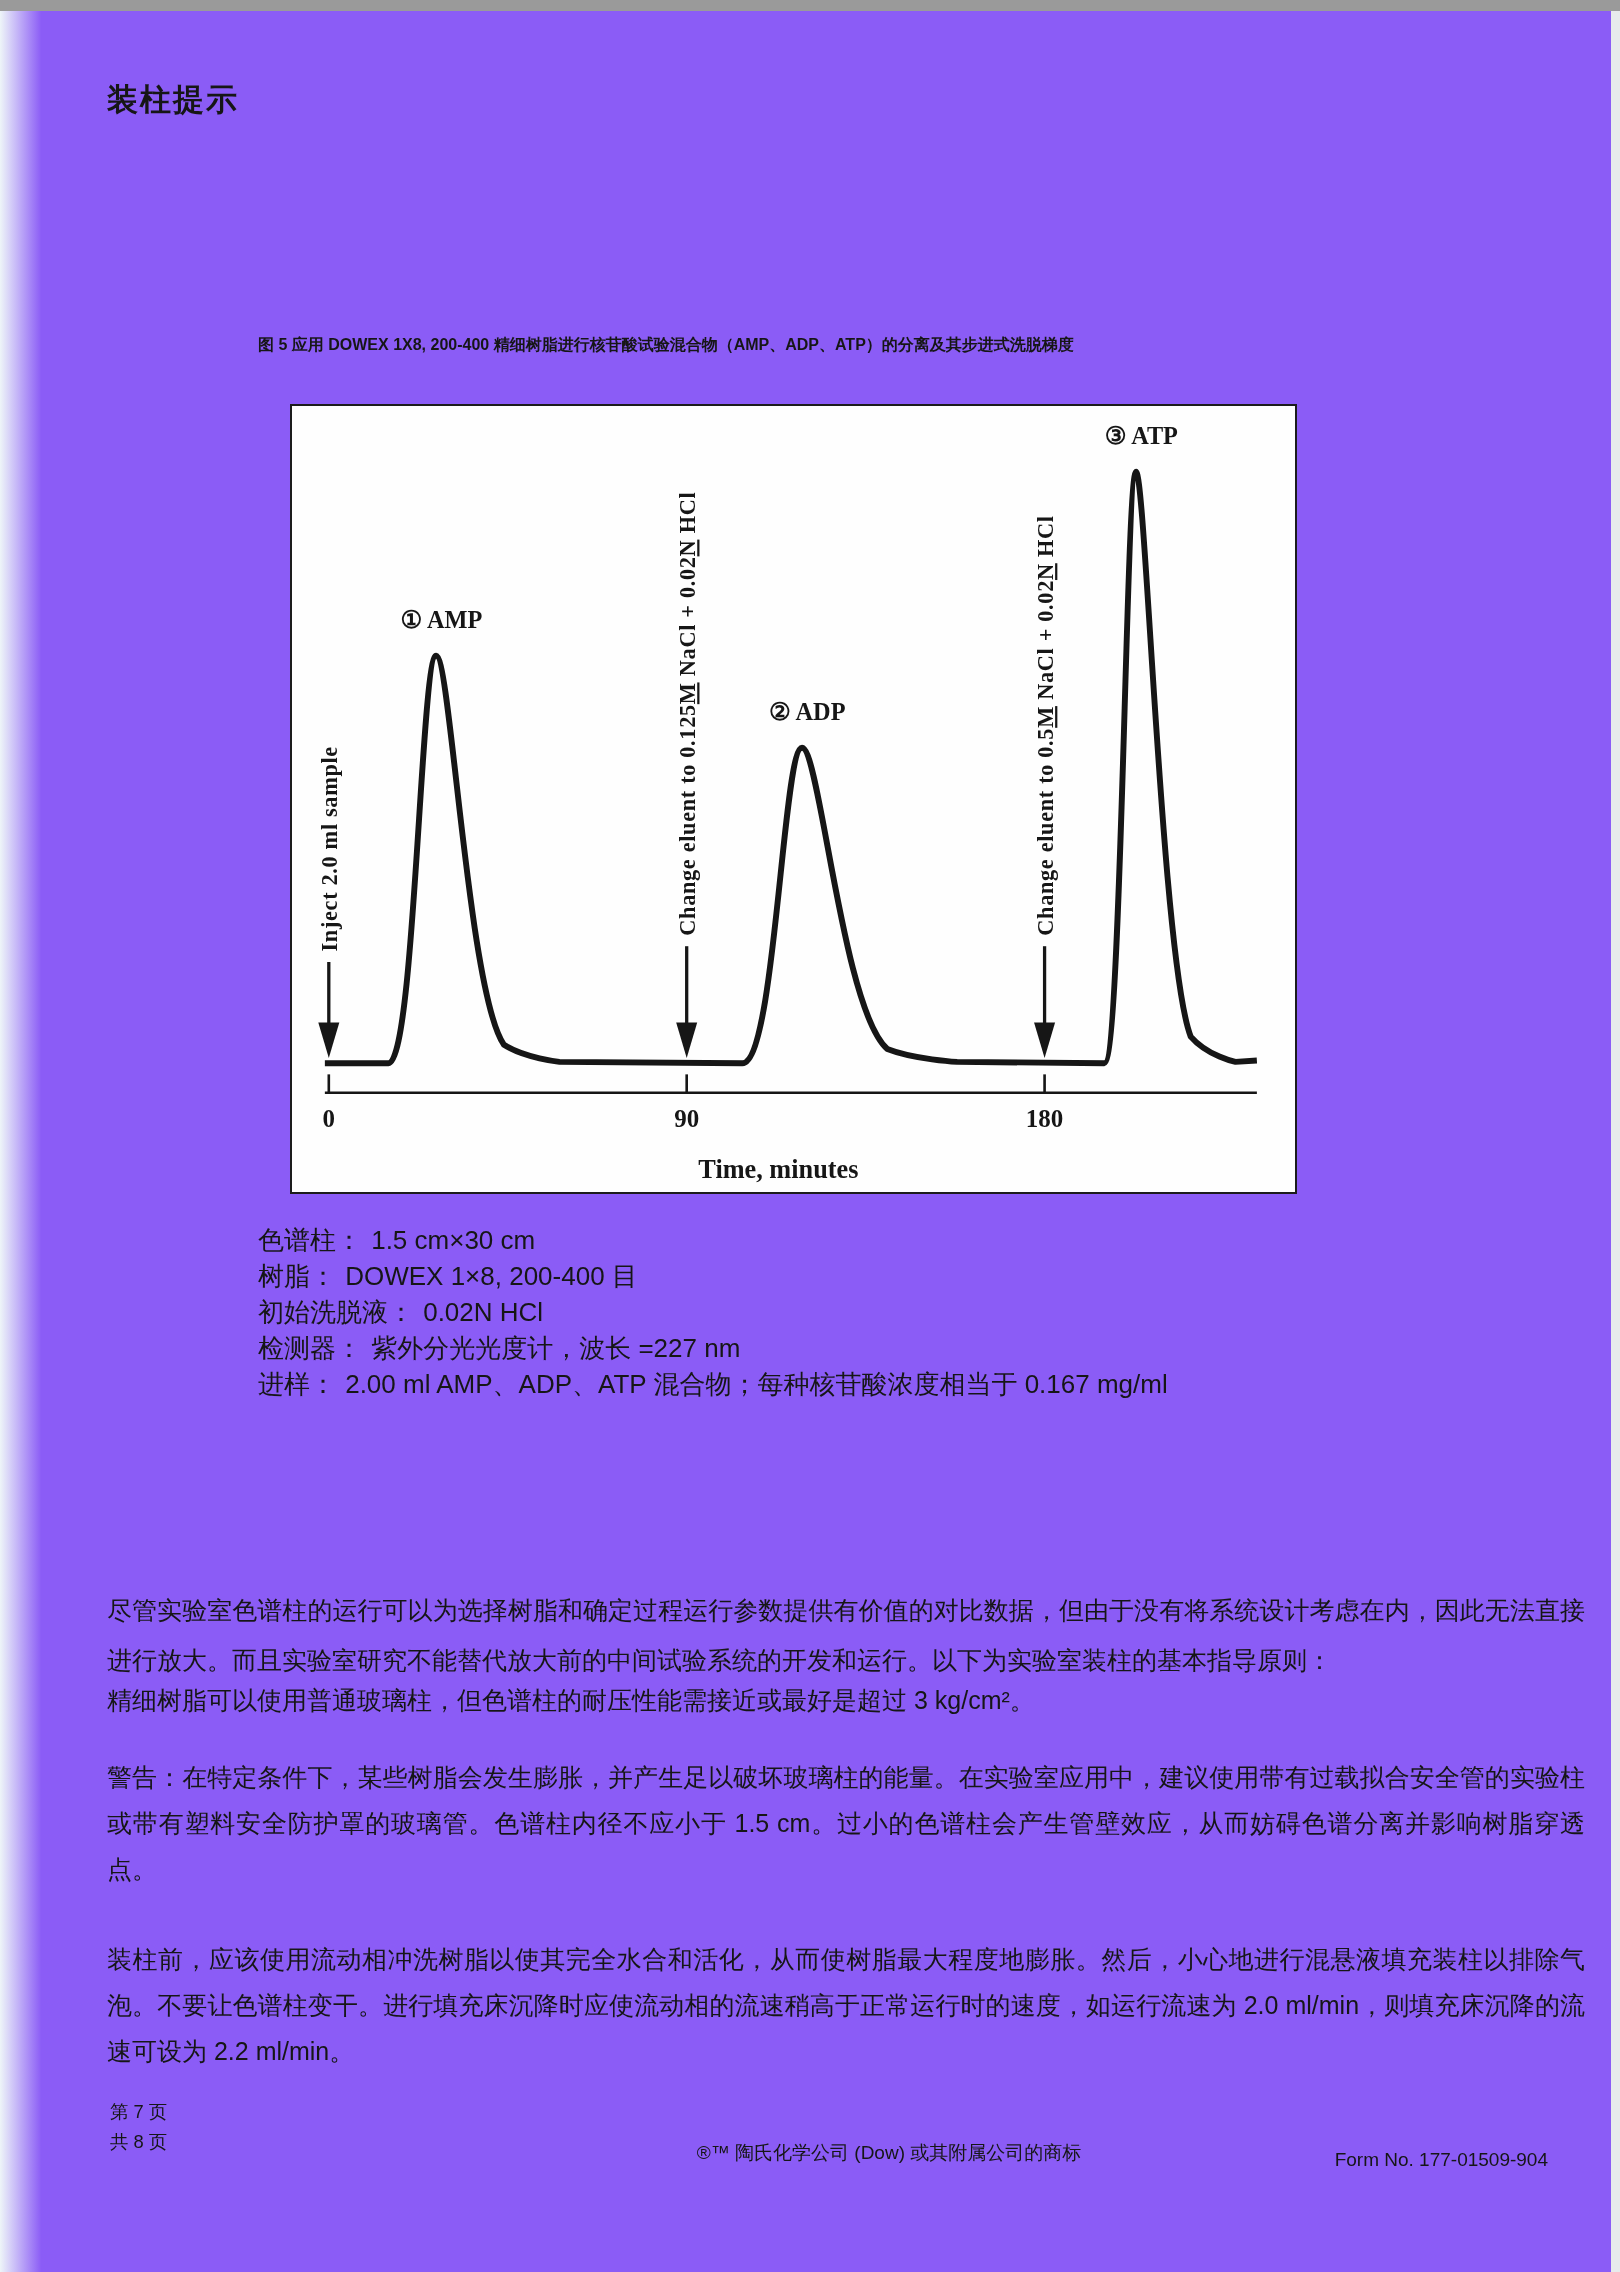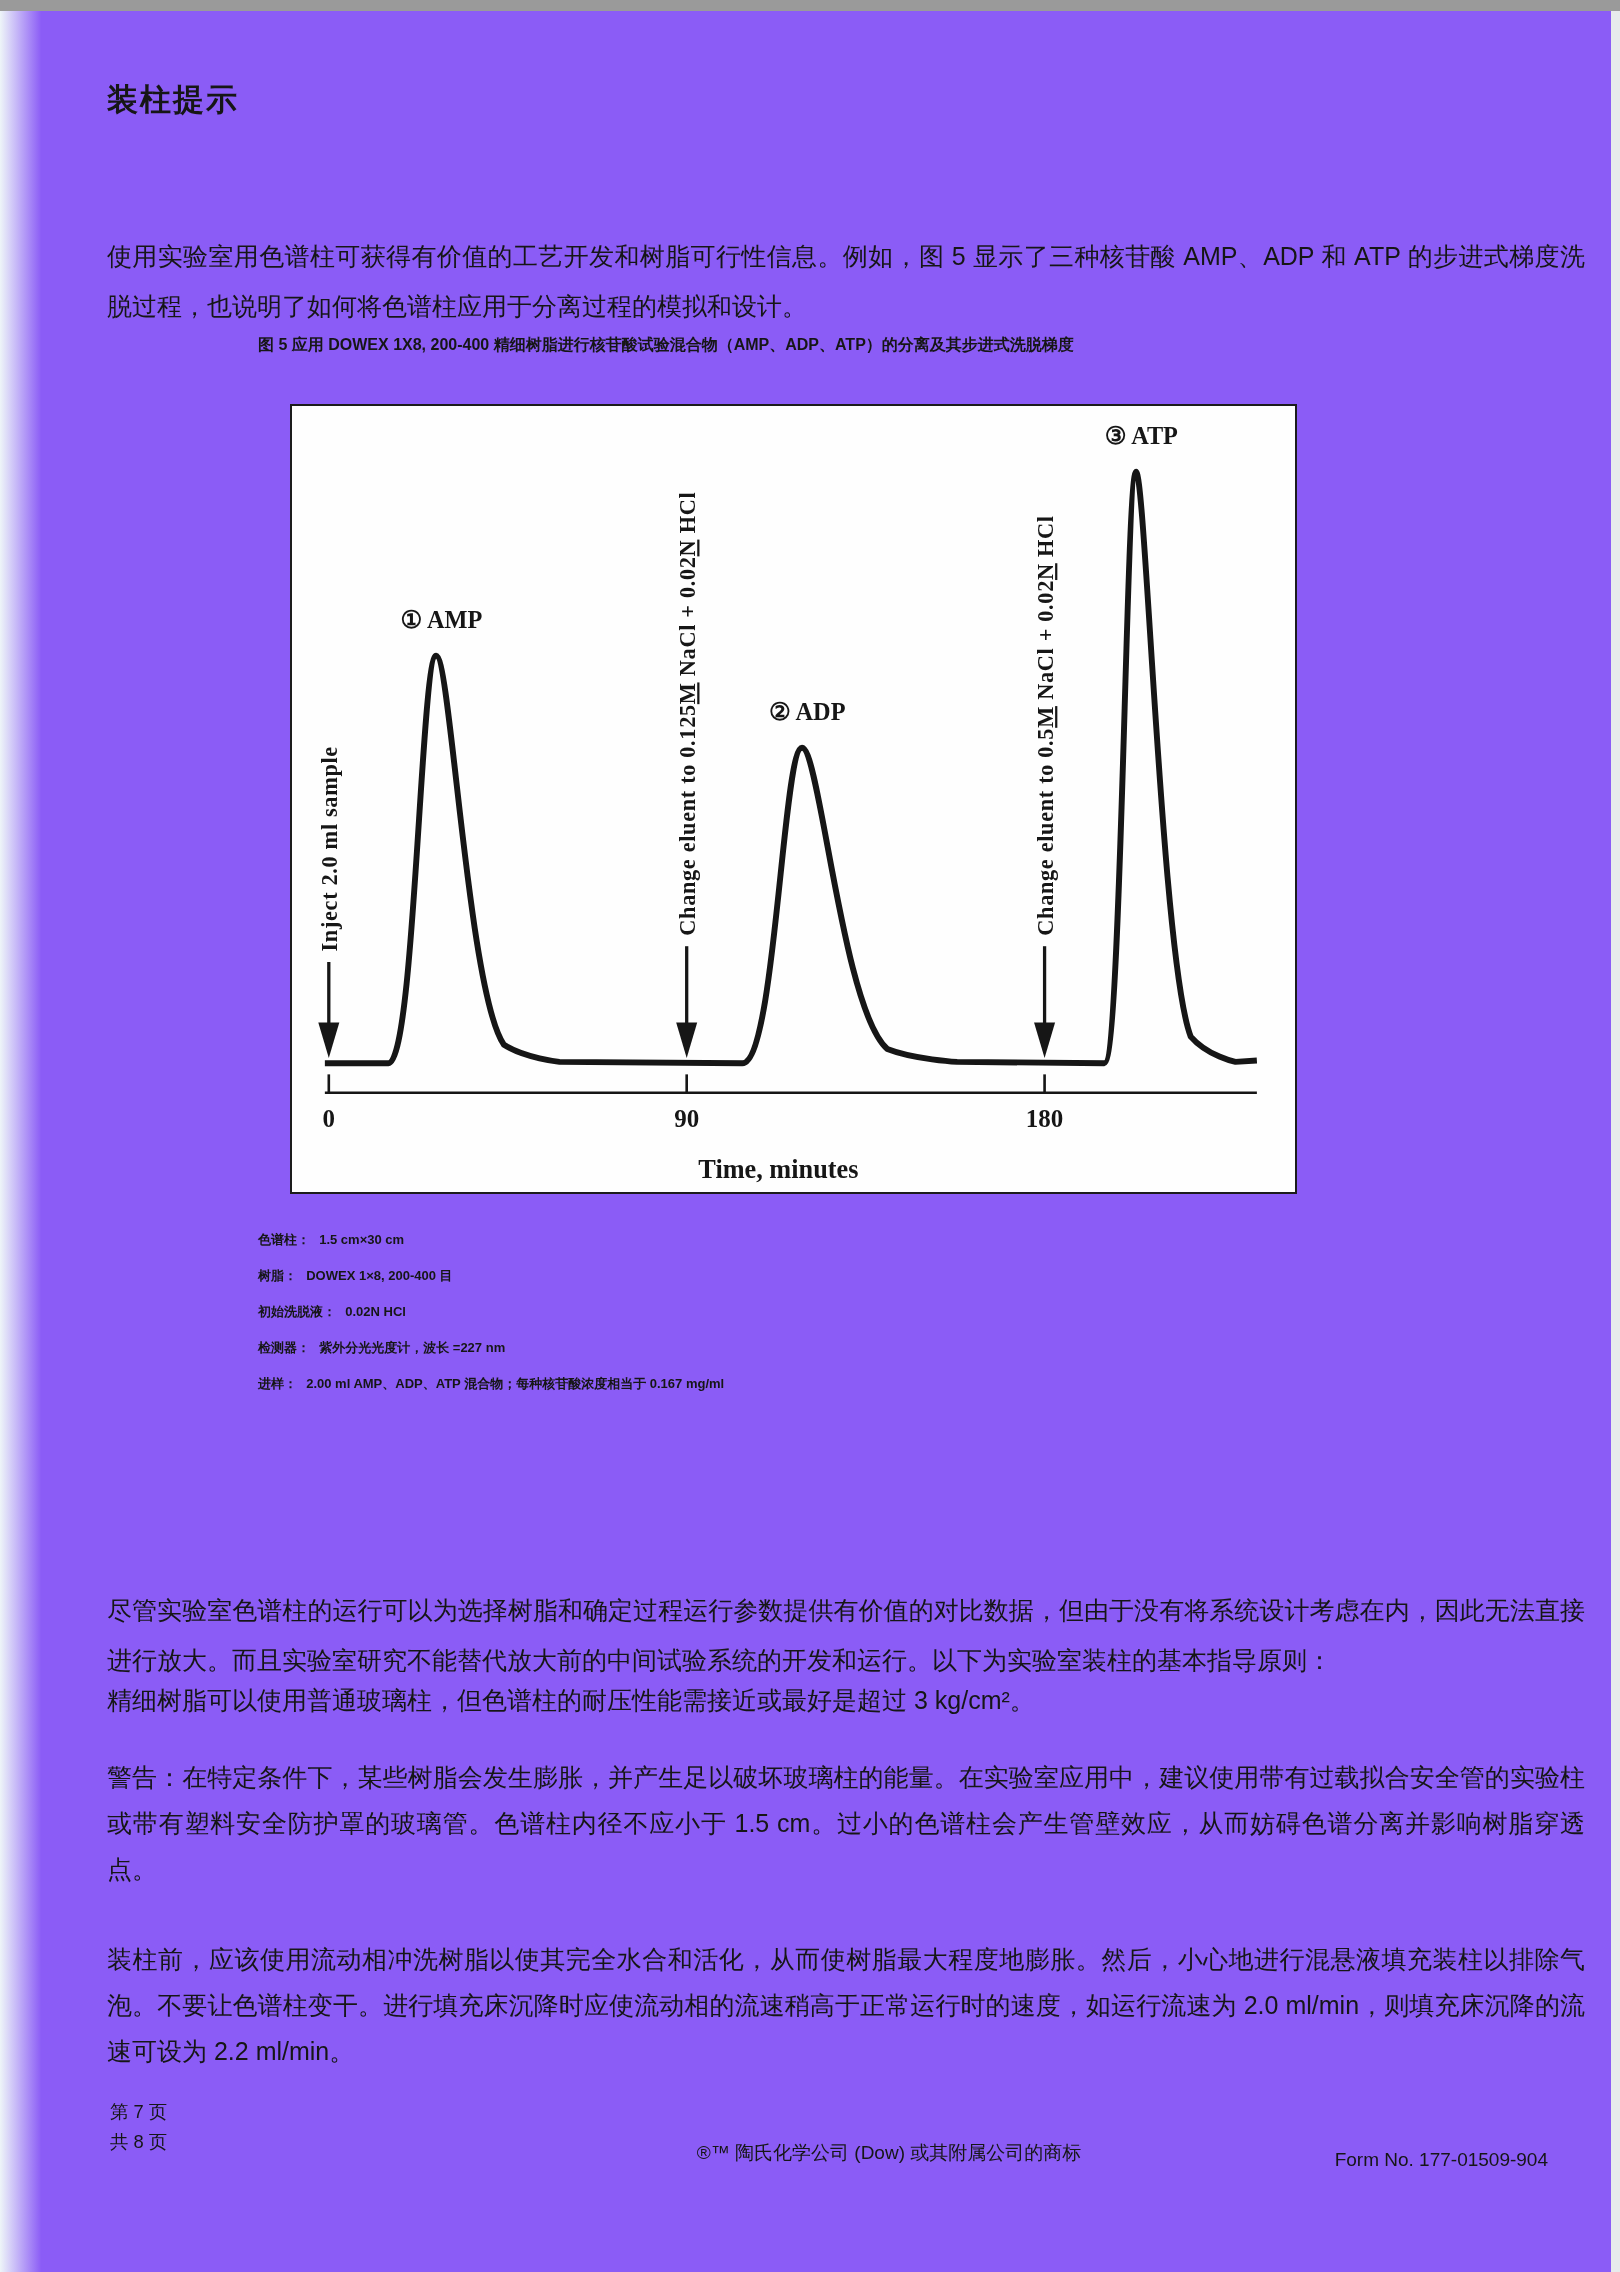--- a/index.html
+++ b/index.html
@@ -15,41 +15,40 @@
   .para{position:absolute;left:107px;width:1478px;font-size:25px;line-height:50px;text-align:justify;}
   .intro{top:195px;}
   .fig-caption{position:absolute;left:258px;top:324px;width:1322px;font-size:16px;font-weight:bold;white-space:nowrap;}
   .chart-frame{position:absolute;left:290px;top:393px;width:1007px;height:790px;
     border:2px solid #1c1c1c;box-sizing:border-box;background:#fefefe;}
   .chart-frame svg{width:100%;height:100%;display:block;}
   .ax{font-family:"Liberation Serif", serif;font-weight:bold;font-size:38px;fill:#161616;}
   .xl{font-size:40px;}
   .pk{font-size:37px;}
   .rot{font-size:34px;letter-spacing:1px;}
-  .notes{position:absolute;left:258px;top:1211px;font-size:13px;line-height:36px;font-weight:bold;}
+  .notes{position:absolute;left:258px;top:1211px;font-size:26px;line-height:36px;}
   .note-row{white-space:nowrap;}
   .note-label{margin-right:9.2px;}
   .p2{top:1549px;}
   .p3{top:1639px;line-height:50px;}
   .p4{top:1718px;line-height:46px;}
   .p5{top:1900px;line-height:46px;}
   .footer-left{position:absolute;left:110px;top:2086px;font-size:18.4px;line-height:30px;}
   .footer-center{position:absolute;left:158px;right:0;top:2129px;text-align:center;font-size:19px;}
   .footer-right{position:absolute;right:72px;top:2138px;font-size:19px;font-family:"Liberation Sans",sans-serif;}
 </style>
 </head>
 <body>
 
 <div class="page">
   <div class="scan-edge-left"></div>
   <div class="scan-edge-right"></div>
 
   <h1 class="page-title">装柱提示</h1>
 
-  <p class="para intro">使用实验室用色谱柱可获得有价值的工艺开发和树脂可行性信息。例如，图 5 显示了三种核苷酸 AMP、ADP 和 ATP 的步进式梯度洗脱过程，也说明了如何将色谱柱应用于分离过程的模拟和设计。</p>
 
   <div class="fig-caption">图 5 应用 DOWEX 1X8, 200-400 精细树脂进行核苷酸试验混合物（AMP、ADP、ATP）的分离及其步进式洗脱梯度</div>
 
   <div class="chart-frame">
     <svg viewBox="0 0 1526 1196" preserveAspectRatio="none">
         <path d="M 50 1000 L 146.75 1000 C 186.68 1000 196.118 380 219.35 380 C 241.13 380 268.113 894.6 322.5025 972.1 C 354.38599999999997 992.56 406.9 998 406.9 998 L 685.1999999999999 1000 C 735.1125 1000 746.91 520 775.9499999999999 520 C 803.175 520 837.2969999999999 918.4 905.7225 978.4 C 945.834 994.24 1011.9 998 1011.9 998 L 1235.75 1000 C 1262.37 1000 1268.6619999999998 100 1284.1499999999999 100 C 1298.6699999999998 100 1323.475 847 1367.3374999999999 959.5 C 1393.05 989.2 1435.3999999999999 998 1435.3999999999999 998 L 1468 996" fill="none" stroke="#161616" stroke-width="9" stroke-linejoin="round"></path>
         <line x1="50" y1="1045" x2="1468" y2="1045" stroke="#161616" stroke-width="4"></line>
         <line x1="56" y1="1017" x2="56" y2="1045" stroke="#161616" stroke-width="4"></line>
         <text x="56" y="1097" text-anchor="middle" class="ax">0</text>
         <line x1="600.5" y1="1017" x2="600.5" y2="1045" stroke="#161616" stroke-width="4"></line>

